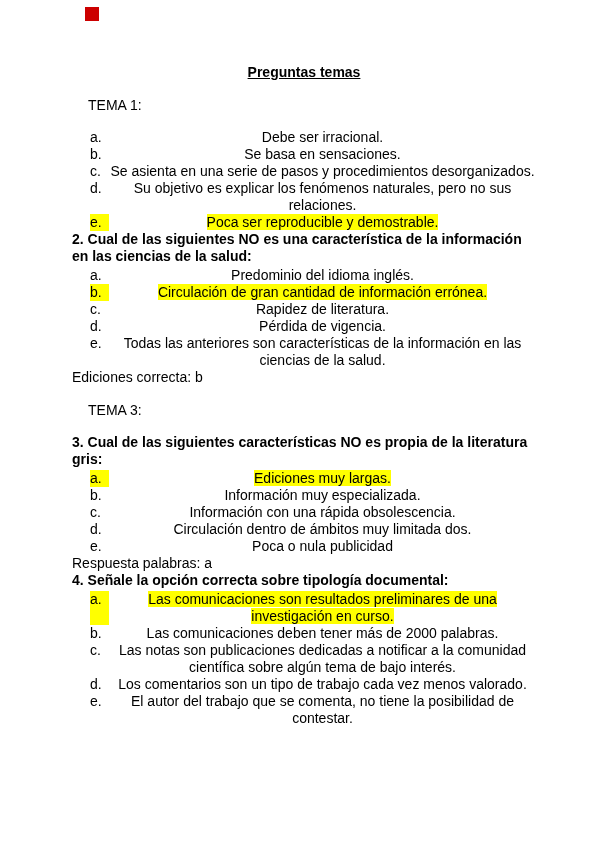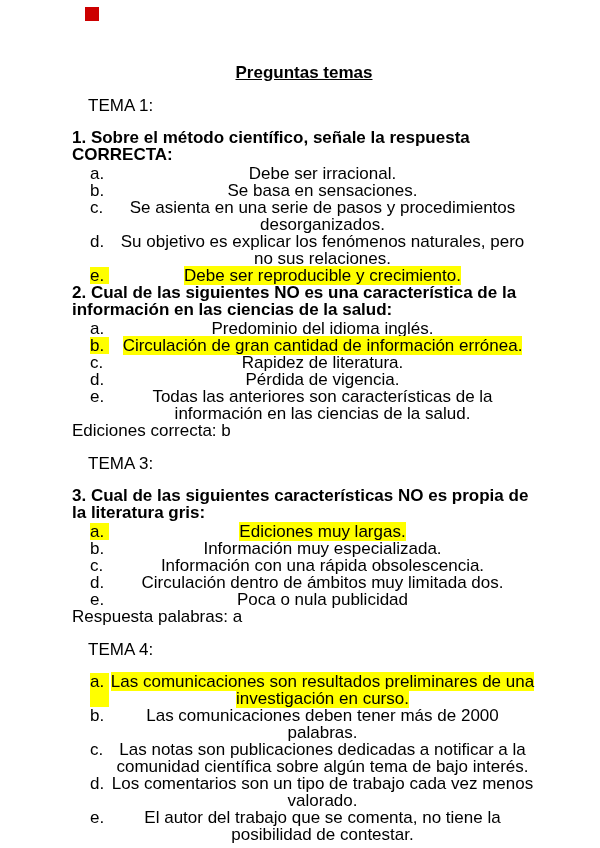--- a/index.html
+++ b/index.html
@@ -5,21 +5,21 @@
   html, body { margin: 0; padding: 0; background: #ffffff; }
   body {
     width: 600px; height: 848px;
     font-family: "Liberation Sans", sans-serif;
     color: #000; position: relative; overflow: hidden;
   }
   .page {
     position: relative; width: 600px; height: 848px;
     background: #fff; box-sizing: border-box;
     padding: 64px 64px 0 72px;
-    font-size: 17px; line-height: 17px;
+    font-size: 14px; line-height: 17px;
   }
   .red-marker {
     position: absolute; left: 85px; top: 7px;
     width: 14px; height: 14px;
     background: var(--marker, #cc0000);
   }
   .title {
     text-align: center; font-weight: bold; text-decoration: underline;
     margin: 0 0 16px 0;
   }
@@ -33,41 +33,40 @@
   .answer { margin: 0; }
 </style>
 </head>
 <body>
 
 <div class="page">
   <div class="red-marker"></div>
   <div class="title">Preguntas temas</div>
   <div id="sections">
       <div class="tema">TEMA 1:</div>
-      <div class="question">1. Sobre el método científico, señale la respuesta CORRECTA:</div>
       <div class="options">
         <div class="option">
           <span class="letter">a.</span>
           <span class="otext"><span>Debe ser irracional.</span></span>
         </div>
         <div class="option">
           <span class="letter">b.</span>
           <span class="otext"><span>Se basa en sensaciones.</span></span>
         </div>
         <div class="option">
           <span class="letter">c.</span>
           <span class="otext"><span>Se asienta en una serie de pasos y procedimientos desorganizados.</span></span>
         </div>
         <div class="option">
           <span class="letter">d.</span>
           <span class="otext"><span>Su objetivo es explicar los fenómenos naturales, pero no sus relaciones.</span></span>
         </div>
         <div class="option">
           <span class="letter hl">e.</span>
-          <span class="otext"><span class="hl">Debe ser reproducible y crecimiento.</span></span>
+          <span class="otext"><span class="hl">Poca ser reproducible y demostrable.</span></span>
         </div>
       </div>
       <div class="question">2. Cual de las siguientes NO es una característica de la información en las ciencias de la salud:</div>
       <div class="options">
         <div class="option">
           <span class="letter">a.</span>
           <span class="otext"><span>Predominio del idioma inglés.</span></span>
         </div>
         <div class="option">
           <span class="letter hl">b.</span>
@@ -105,21 +104,21 @@
         <div class="option">
           <span class="letter">d.</span>
           <span class="otext"><span>Circulación dentro de ámbitos muy limitada dos.</span></span>
         </div>
         <div class="option">
           <span class="letter">e.</span>
           <span class="otext"><span>Poca o nula publicidad</span></span>
         </div>
       </div>
       <div class="answer">Respuesta palabras: a</div>
-      <div class="tema">TEMA 4:</div>
+      <div class="question">4. Señale la opción correcta sobre tipología documental:</div>
       <div class="options">
         <div class="option">
           <span class="letter hl">a.</span>
           <span class="otext"><span class="hl">Las comunicaciones son resultados preliminares de una investigación en curso.</span></span>
         </div>
         <div class="option">
           <span class="letter">b.</span>
           <span class="otext"><span>Las comunicaciones deben tener más de 2000 palabras.</span></span>
         </div>
         <div class="option">

